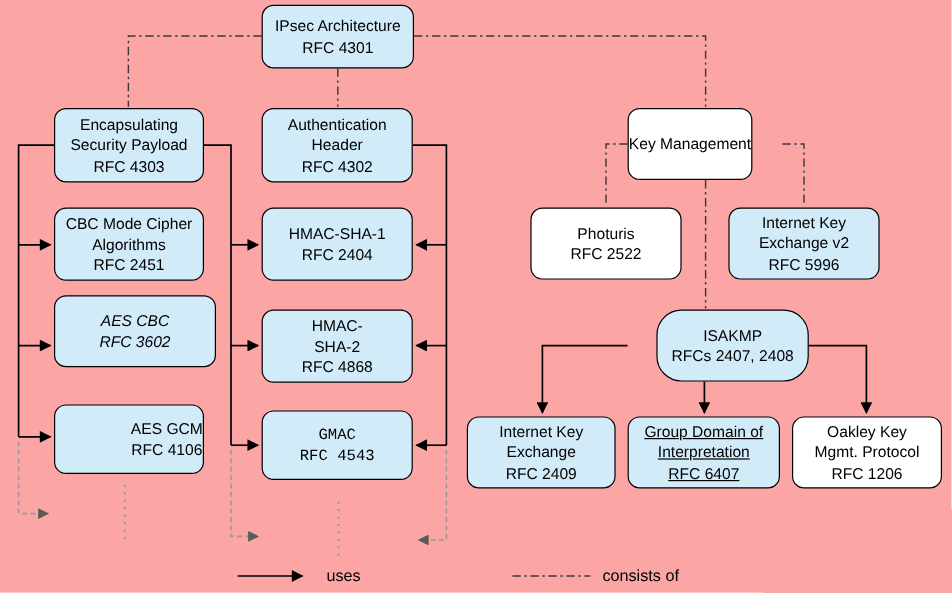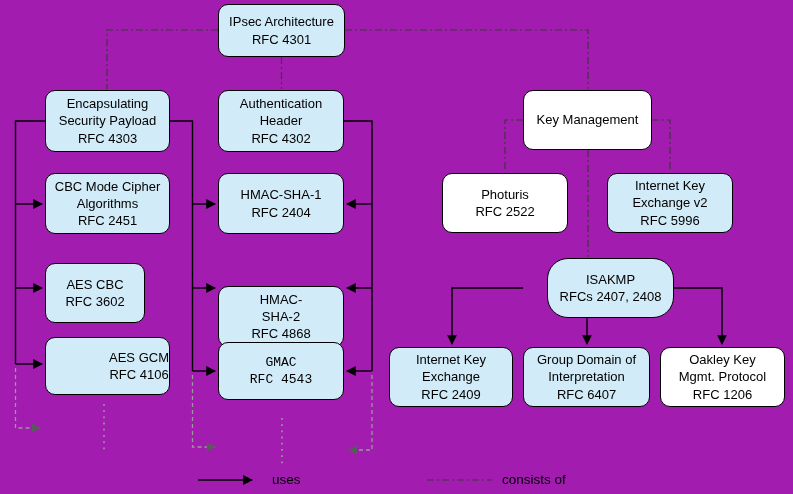--- a/index.html
+++ b/index.html
@@ -1,21 +1,21 @@
 <!DOCTYPE html>
 <html style="--node-fill-blue: #d2ebf8; --node-fill-white: #ffffff; --node-border: #000000; --solid-line: #000000; --dashdot-line: #3a3a3a; --gray-dash: #999999; --gray-arrow: #5a5a5a;"><head>
 <meta charset="utf-8">
 <style>
   html, body { margin: 0; padding: 0; background: #ffffff; }
   body { font-family: "Liberation Sans", "DejaVu Sans", sans-serif; }
   #canvas {
     position: relative;
     width: 793px;
     height: 494px;
-    background: #a21caf;
+    background: #fca5a5;
     overflow: hidden;
   }
   #connector-layer {
     position: absolute;
     left: 0; top: 0;
     width: 793px; height: 494px;
   }
   path { fill: none; }
   .solid   { stroke: var(--solid-line, #000); stroke-width: 1.4; }
   .dashdot { stroke: var(--dashdot-line, #3a3a3a); stroke-width: 1.2; stroke-dasharray: 7 3 2 3; }
@@ -117,21 +117,21 @@
 Security Payload
 RFC 4303</span>
   </div>
 
   <div class="node" style="left:218px; top:90px; width:126px; height:62px;">
     <span>Authentication
 Header
 RFC 4302</span>
   </div>
 
-  <div class="node white" style="left:523px; top:90px; width:129px; height:60px;">
+  <div class="node white" style="left:523px; top:90px; width:104px; height:60px;">
     <span>Key Management</span>
   </div>
 
   <div class="node" style="left:45px; top:173px; width:125px; height:61px;">
     <span>CBC Mode Cipher
 Algorithms
 RFC 2451</span>
   </div>
 
   <div class="node" style="left:218px; top:173px; width:126px; height:61px;">
@@ -143,26 +143,26 @@
     <span>Photuris
 RFC 2522</span>
   </div>
 
   <div class="node" style="left:607px; top:173px; width:126px; height:60px;">
     <span>Internet Key
 Exchange v2
 RFC 5996</span>
   </div>
 
-  <div class="node" style="left:45px; top:263px; width:100px; height:60px;">
+  <div class="node" style="left:45px; top:246px; width:135px; height:60px;font-style:italic;">
     <span>AES CBC
 RFC 3602</span>
   </div>
 
-  <div class="node" style="left:218px; top:258px; width:126px; height:61px;margin-top:28px;">
+  <div class="node" style="left:218px; top:258px; width:126px; height:61px;">
     <span>HMAC-
 SHA-2
 RFC 4868</span>
   </div>
 
   <div class="node" style="left:547px; top:258px; width:127px; height:60px;border-radius:21px;">
     <span>ISAKMP
 RFCs 2407, 2408</span>
   </div>
 
@@ -175,21 +175,21 @@
     <span>GMAC
 RFC 4543</span>
   </div>
 
   <div class="node" style="left:389px; top:347px; width:124px; height:60px;">
     <span>Internet Key
 Exchange
 RFC 2409</span>
   </div>
 
-  <div class="node" style="left:523px; top:347px; width:127px; height:60px;">
+  <div class="node" style="left:523px; top:347px; width:127px; height:60px;text-decoration:underline;">
     <span>Group Domain of
 Interpretation
 RFC 6407</span>
   </div>
 
   <div class="node white" style="left:660px; top:347px; width:125px; height:60px;">
     <span>Oakley Key
 Mgmt. Protocol
 RFC 1206</span>
   </div>

